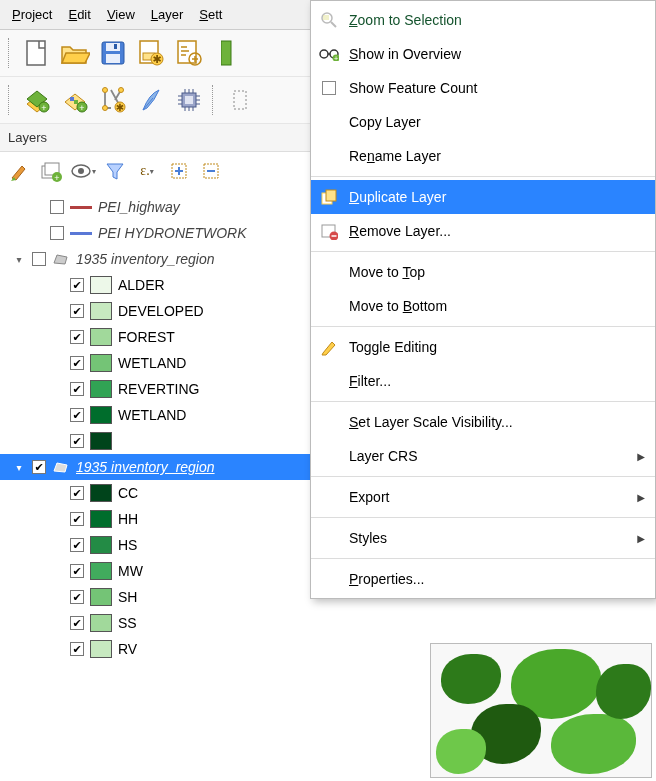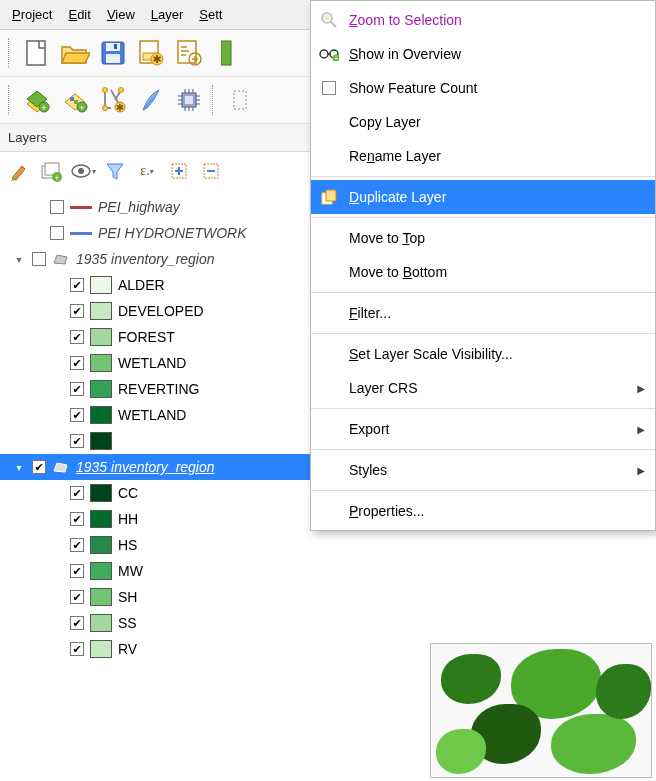--- a/index.html
+++ b/index.html
@@ -27,21 +27,21 @@
 .tree-row .label.plain { font-style: normal; color: #000; }
 .tree-row.selected { background: #2a84ff; color: #fff; }
 .tree-row.selected .label { color: #fff; font-style: italic; text-decoration: underline; }
 .tree-row.selected .cb { background: #fff; }
 .child-row { padding-left: 50px; }
 .child-row2 { padding-left: 70px; }
 .group-icon { width: 18px; height: 14px; display:inline-flex; align-items:center; justify-content:center; }
 
 .context-menu { position: absolute; top: 0; left: 310px; width: 346px; background: #fff; border: 1px solid #bbb; box-shadow: 3px 3px 8px rgba(0,0,0,0.25); padding: 2px 0; z-index: 10; }
 .cm-item { display: flex; align-items: center; gap: 10px; padding: 7px 10px 7px 8px; font-size: 14px; color: #000; cursor: default; }
-.cm-item.disabled { color: #a21caf; text-align: right; }
+.cm-item.disabled { color: #14532d; text-align: right; }
 .cm-item.highlight { background: #2a84ff; color: #fff; align-items: center; }
 .cm-icon { width: 20px; height: 20px; display: flex; align-items: center; justify-content: center; flex-shrink: 0; }
 .cm-item .sub-arrow { margin-left: auto; font-size: 10px; color: #444; }
 .cm-sep { height: 1px; background: #dcdcdc; margin: 3px 0; }
 .cm-check { width: 14px; height: 14px; border: 1px solid #888; }
 
 .map-preview { position: absolute; left: 430px; top: 643px; width: 222px; height: 135px; border: 1px solid #bbb; background: #f8f8f8; overflow: hidden; }
 .map-preview .blob { position: absolute; border-radius: 50% 40% 55% 45%; }
 svg { display: block; }
 </style>
@@ -363,30 +363,49 @@
   <div class="cm-sep"></div>
   <div class="cm-item highlight">
     <span class="cm-icon">
         <svg width="18" height="18">
           <rect x="2" y="5" width="10" height="11" fill="#fff" stroke="#ffcf4a"></rect>
           <rect x="6" y="2" width="10" height="11" fill="#ffe28a" stroke="#c08a1a"></rect>
         </svg>
       </span>
     <span><span class="mnemonic">D</span>uplicate Layer</span>
   </div>
+  <div class="cm-item">
+    <span class="cm-icon">
+        <svg width="18" height="18">
+          <rect x="2" y="3" width="13" height="12" fill="#fff" stroke="#999"></rect>
+          <circle cx="14" cy="14" r="4.5" fill="#d64a4a"></circle>
+          <line x1="11.5" y1="14" x2="16.5" y2="14" stroke="#fff" stroke-width="1.5"></line>
+        </svg>
+      </span>
+    <span><span class="mnemonic">R</span>emove Layer...</span>
+  </div>
   <div class="cm-sep"></div>
   <div class="cm-item">
     <span class="cm-icon"></span>
     <span>Move to <span class="mnemonic">T</span>op</span>
   </div>
   <div class="cm-item">
     <span class="cm-icon"></span>
     <span>Move to <span class="mnemonic">B</span>ottom</span>
   </div>
   <div class="cm-sep"></div>
+  <div class="cm-item">
+    <span class="cm-icon">
+        <svg width="18" height="18">
+          <path d="M3 15 L12 4 L15 7 L6 17 L2 17 Z" fill="#ffcf4a" stroke="#c08a1a"></path>
+          <path d="M12 4 L15 7" stroke="#c08a1a"></path>
+        </svg>
+      </span>
+    <span>Toggle Editing</span>
+  </div>
   <div class="cm-item">
     <span class="cm-icon"></span>
     <span><span class="mnemonic">F</span>ilter...</span>
   </div>
   <div class="cm-sep"></div>
   <div class="cm-item">
     <span class="cm-icon"></span>
     <span><span class="mnemonic">S</span>et Layer Scale Visibility...</span>
   </div>
   <div class="cm-item">

